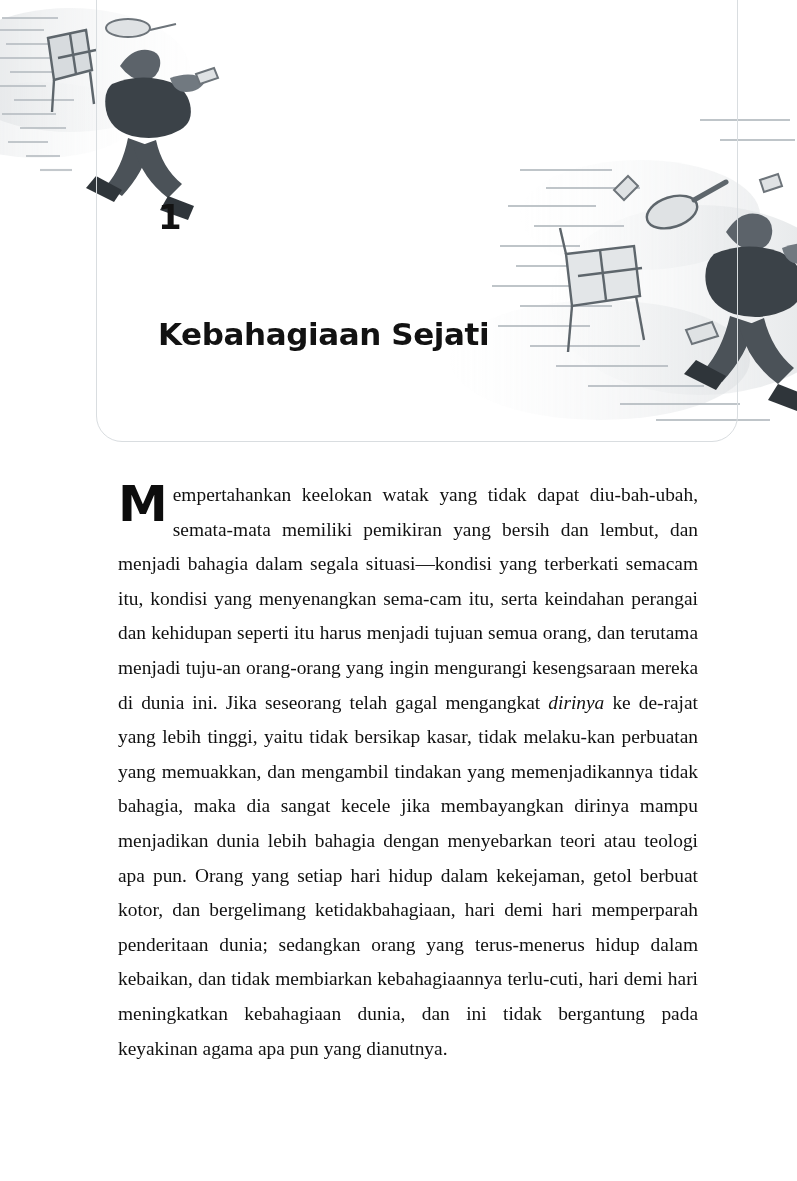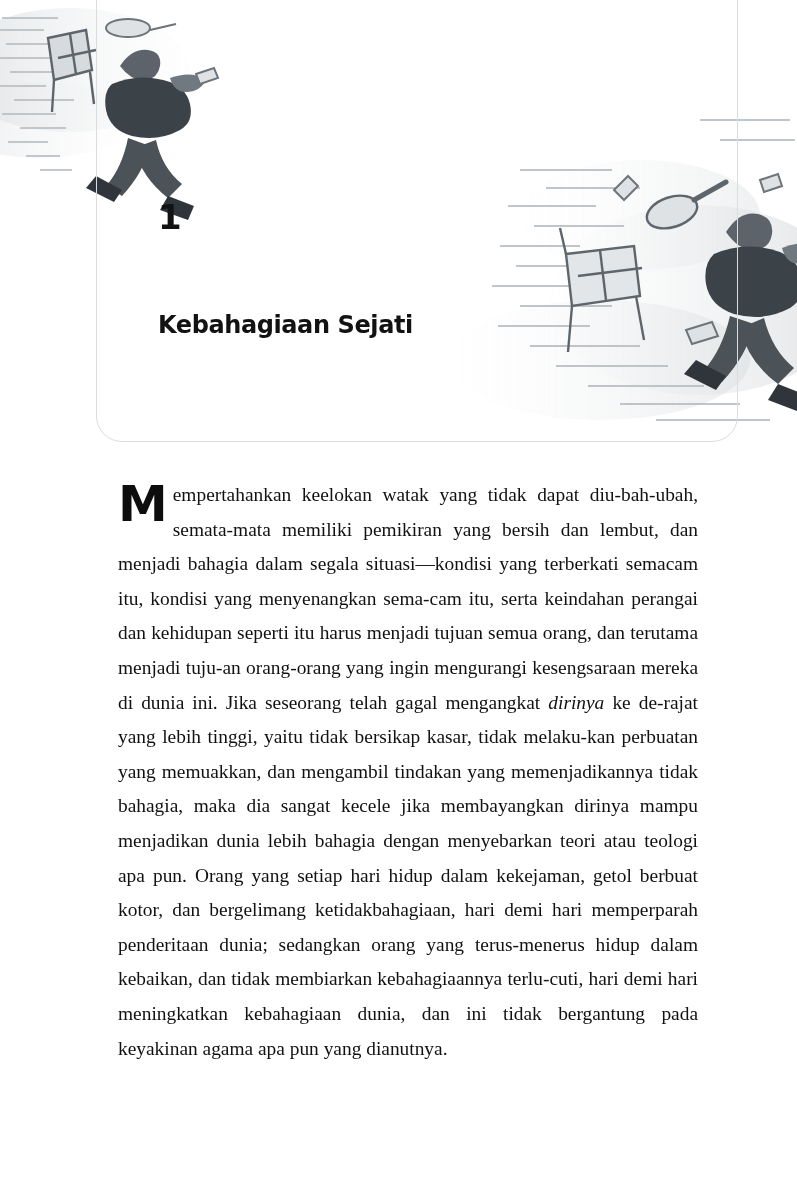--- a/index.html
+++ b/index.html
@@ -56,21 +56,21 @@
     color: #121212;
     line-height: 1;
   }
 
   .chapter-title {
     position: absolute;
     left: 158px;
     top: 296px;
     font-family: "DejaVu Sans", sans-serif;
     font-weight: 700;
-    font-size: 24px;
+    font-size: 31px;
     letter-spacing: -0.4px;
     color: #121212;
     line-height: 1.1;
     white-space: nowrap;
   }
 
   
   .body-block {
     position: absolute;
     left: 118px;

